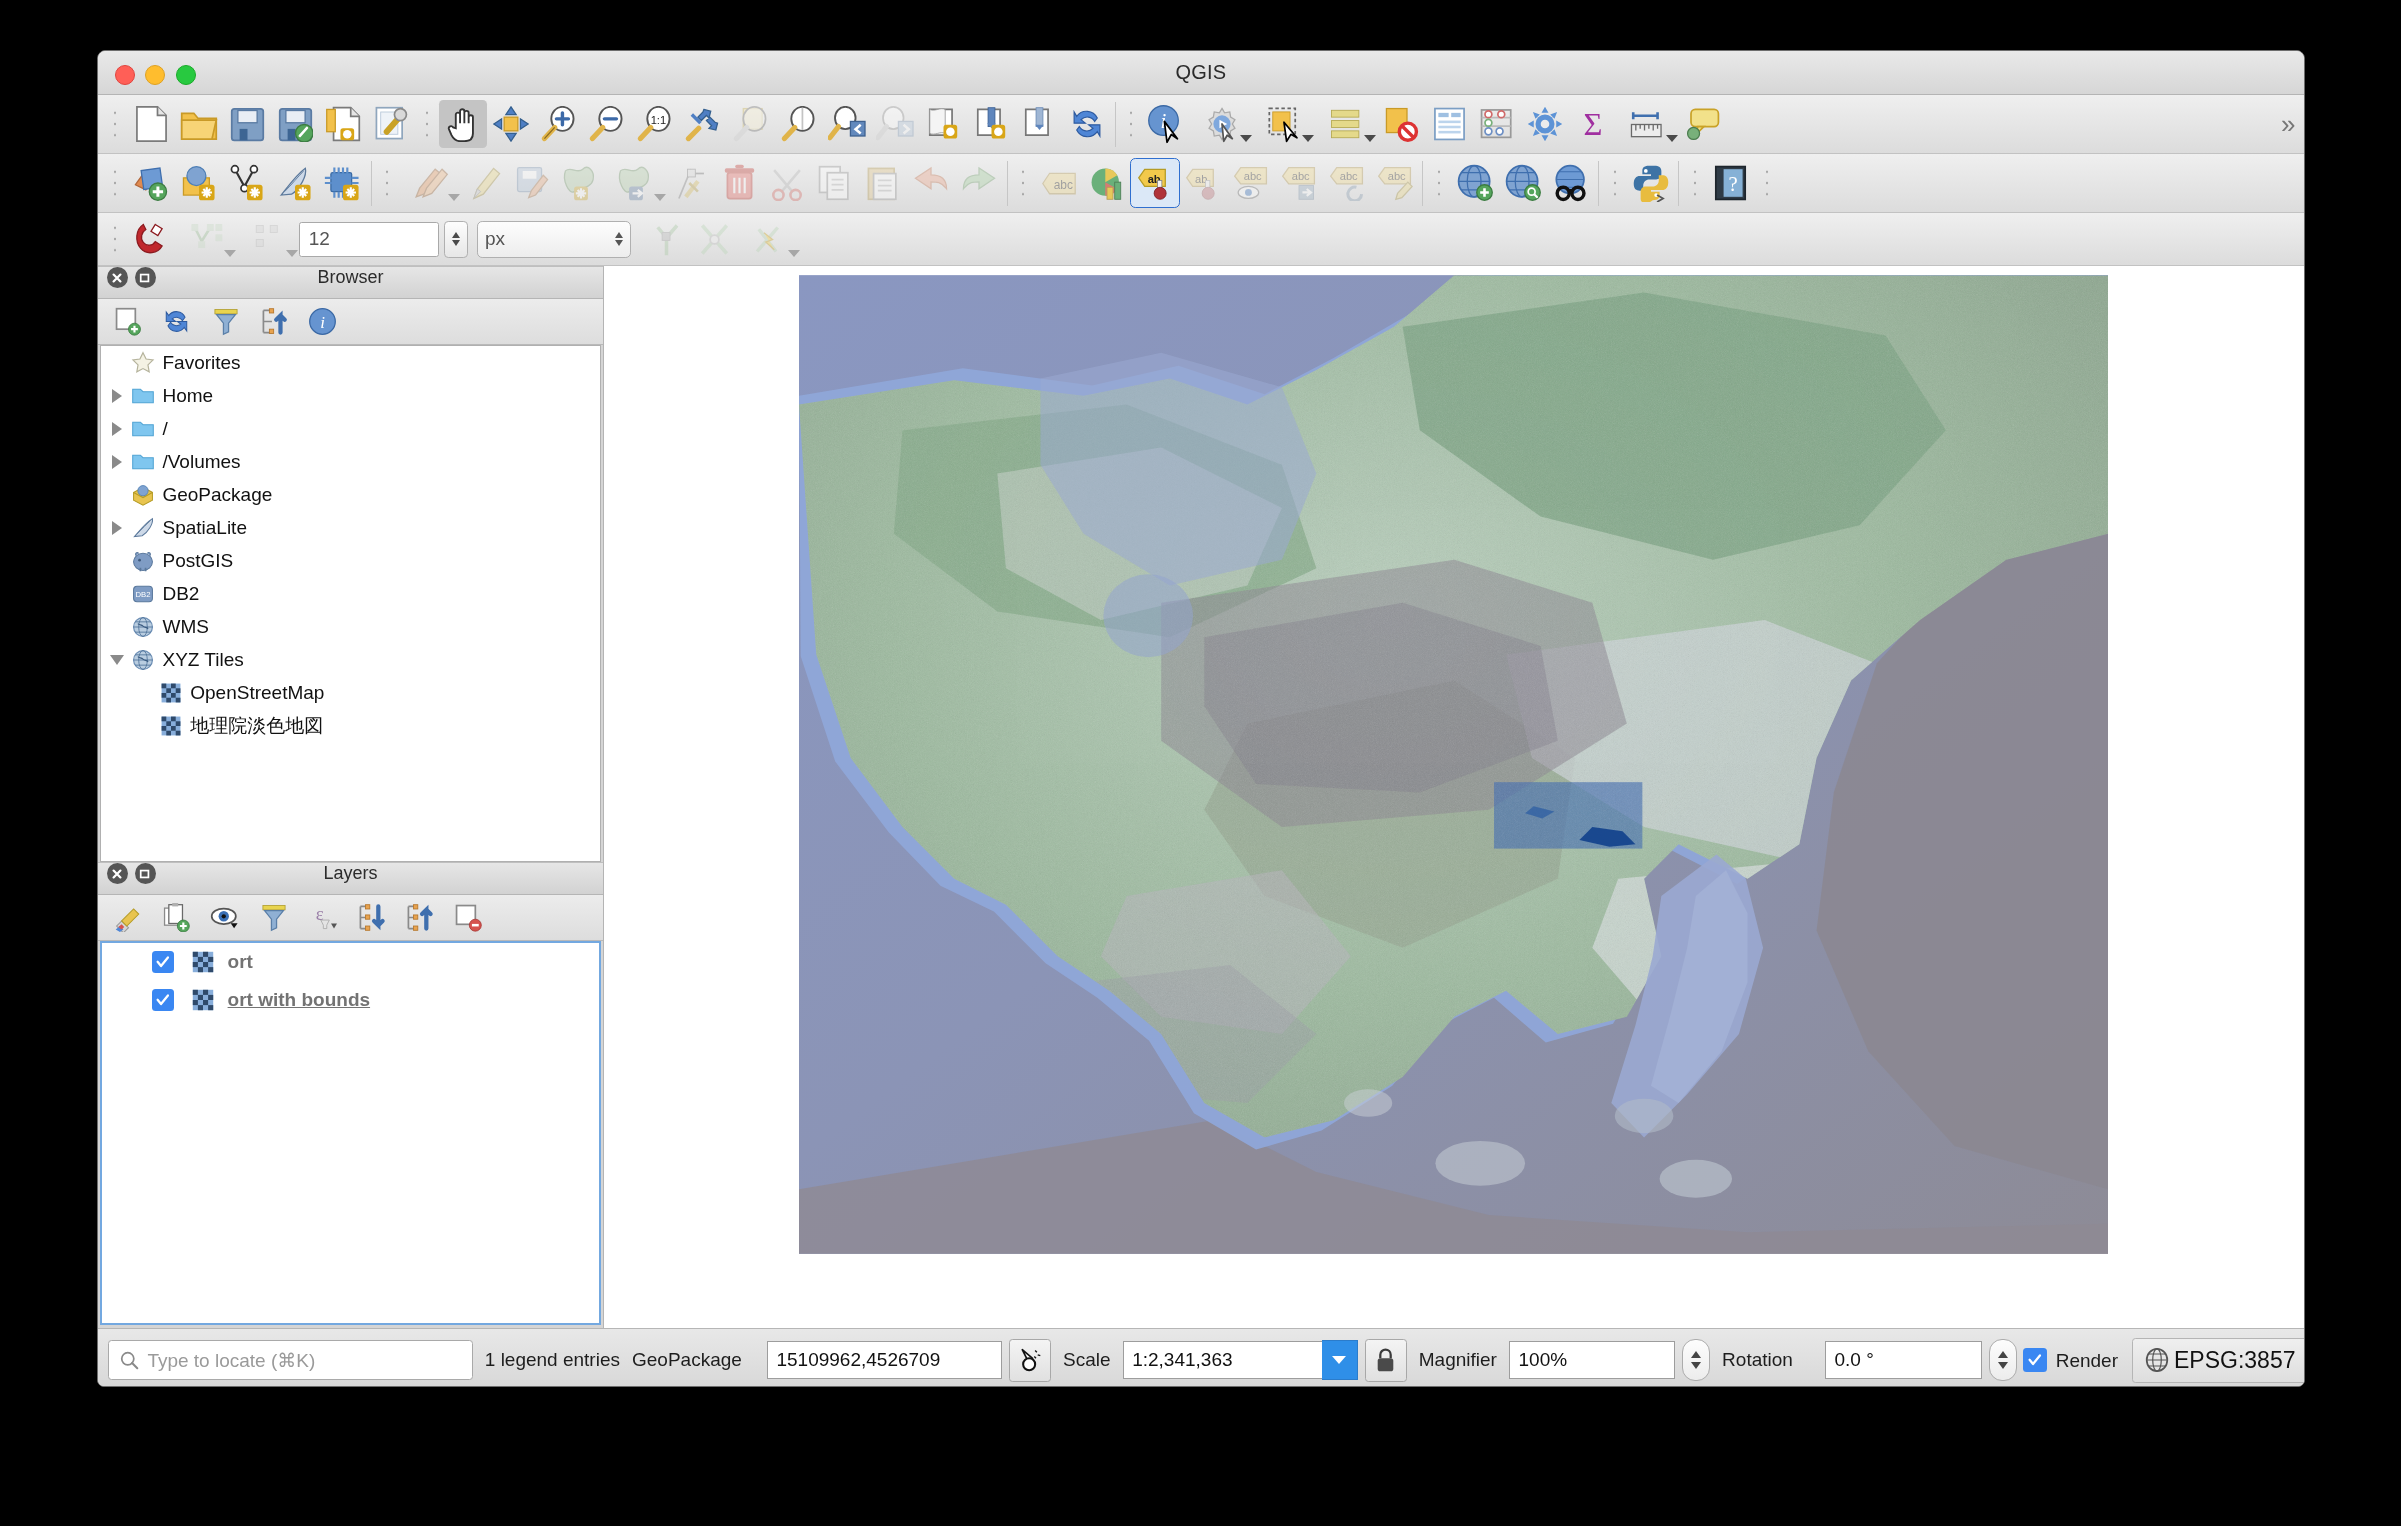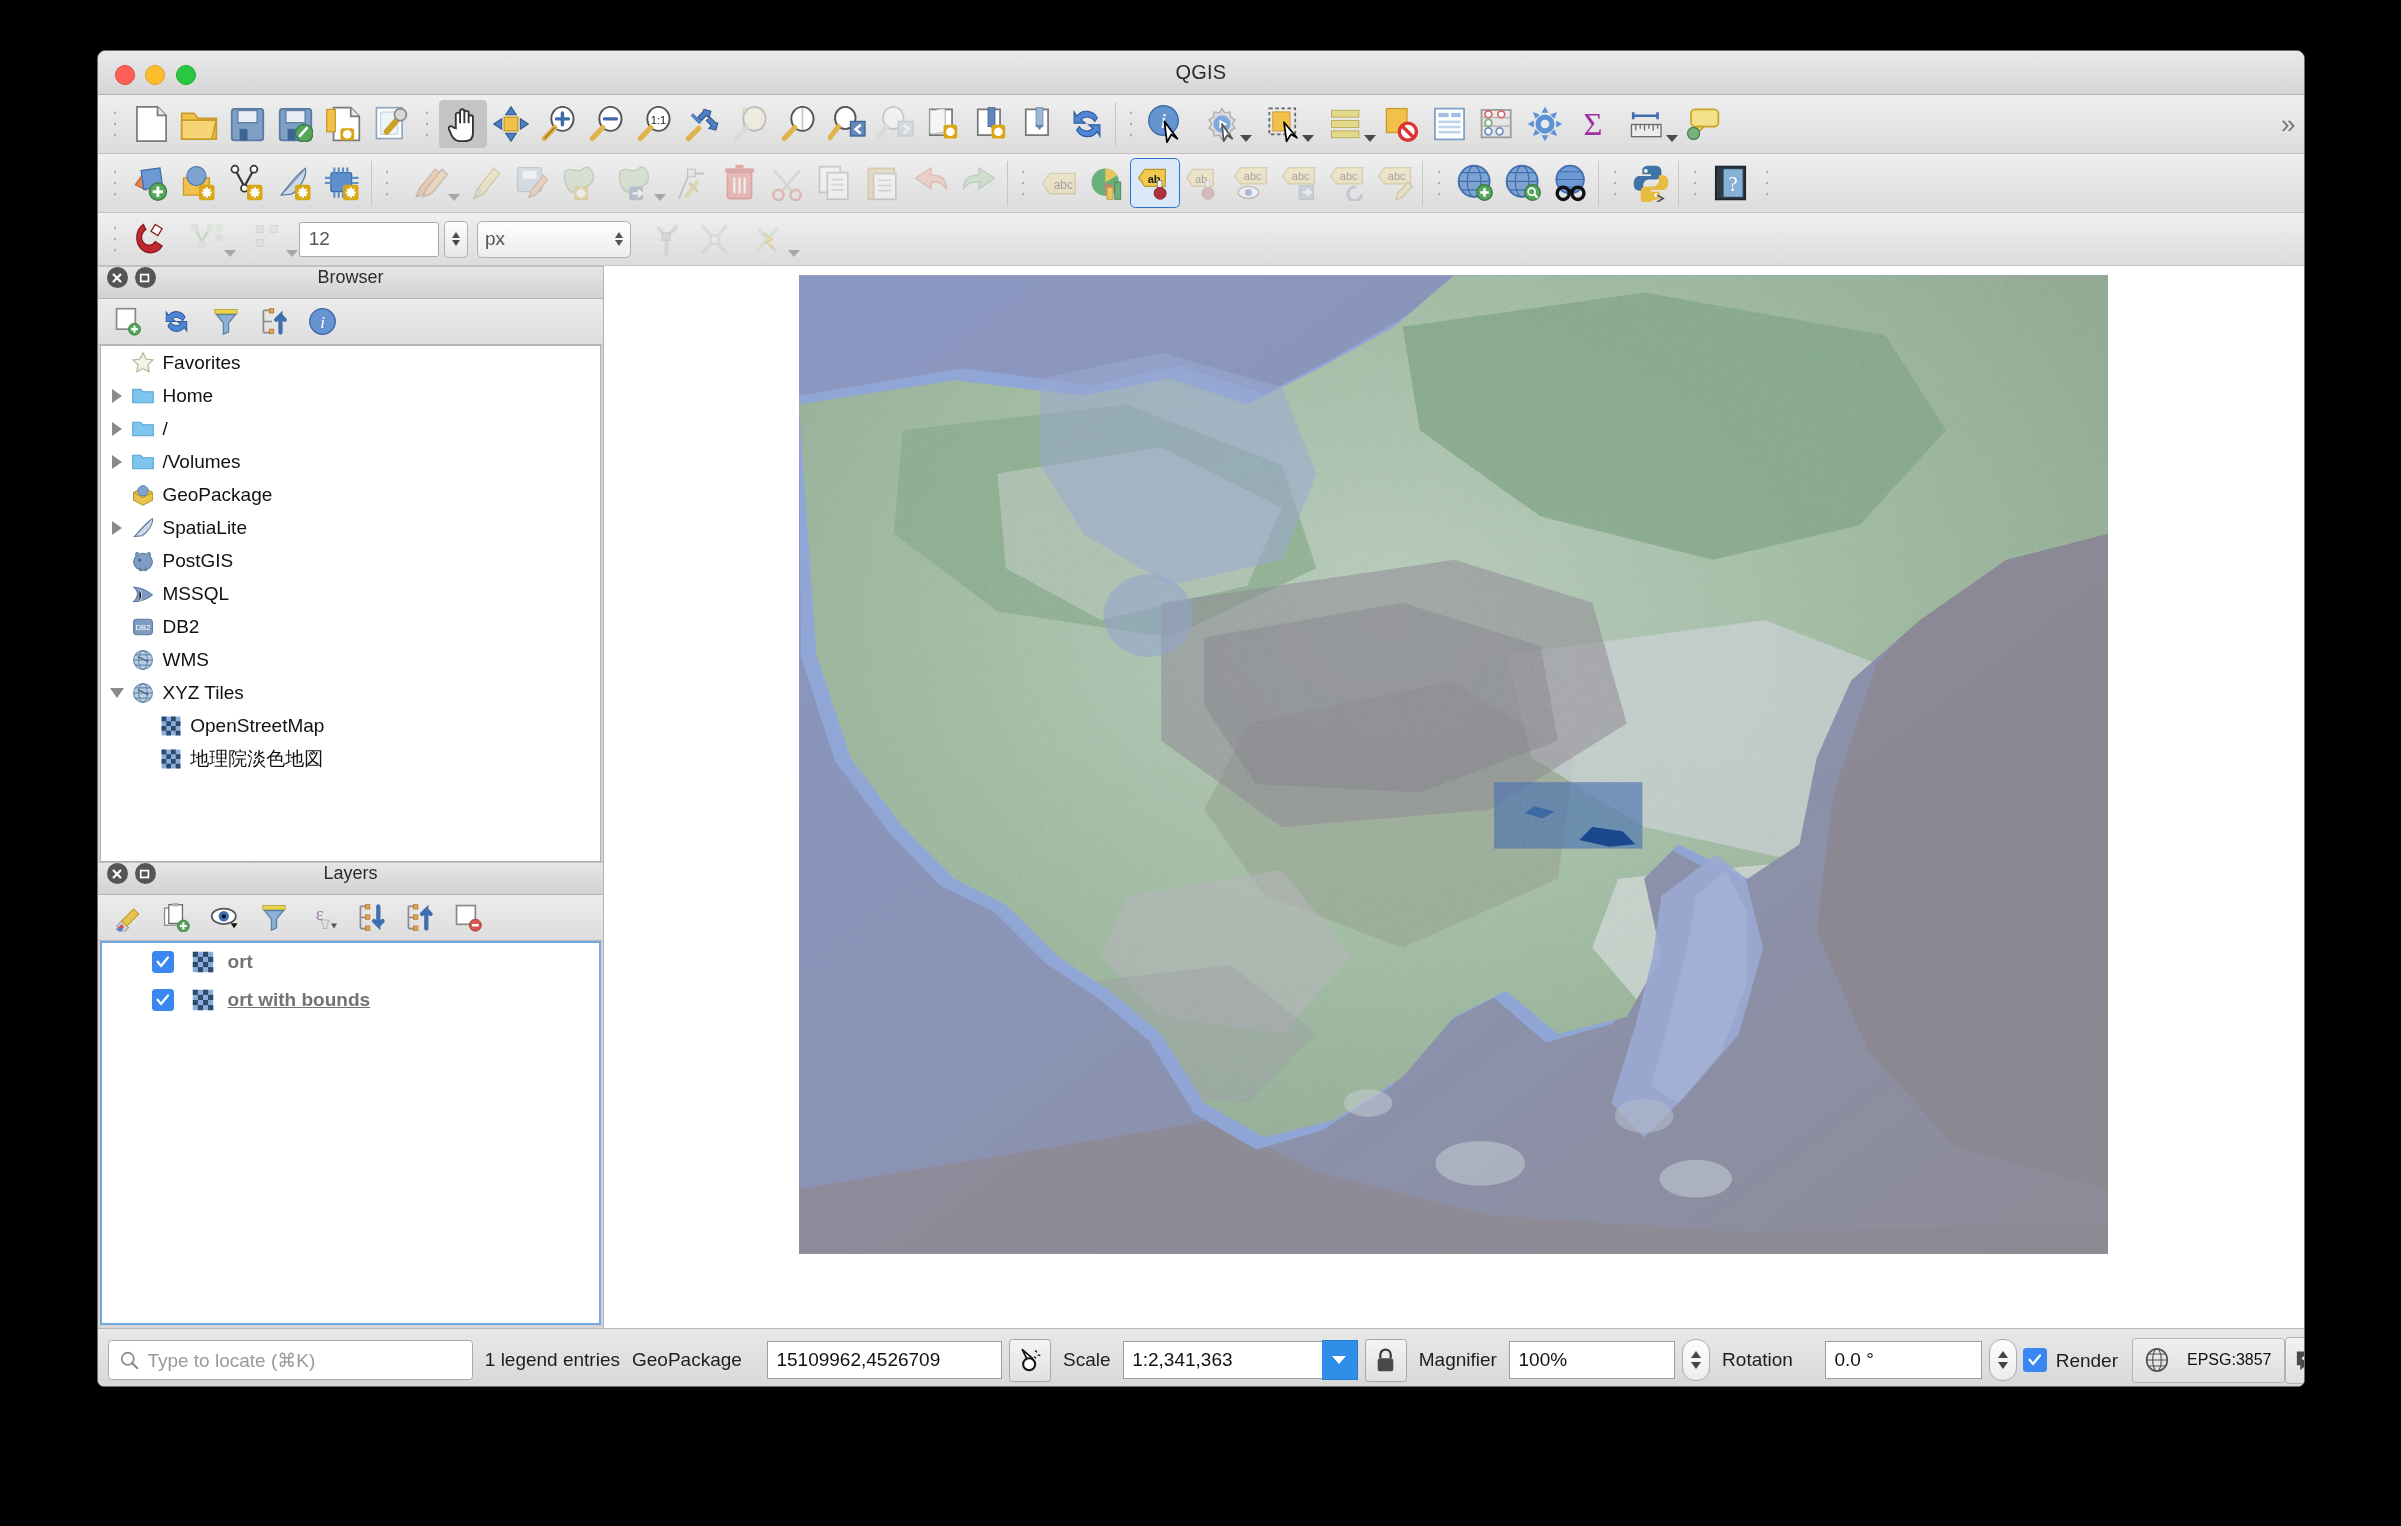--- a/index.html
+++ b/index.html
@@ -248,22 +248,22 @@
   }
   .render-check {
     width: 24px; height: 24px; border-radius: 3.5px; background:#3a87f2;
     display:flex;align-items:center;justify-content:center; flex:0 0 auto;
     margin-right: 8.6px;
   }
   .epsg {
     height: 43px;
     background: linear-gradient(to bottom,#efefef,#dedede);
     border: 0.9px solid #b5b5b5; border-radius: 3.5px;
-    display:flex;align-items:center; padding: 0 12px; gap: 18px;
-    font-size: 16px; color:#111; flex:0 0 auto;
+    display:flex;align-items:center; padding: 0 12px; gap: 5px;
+    font-size: 23px; color:#111; flex:0 0 auto;
   }
   .msgbtn {
     width: 45px; height: 45px;
     background: linear-gradient(to bottom,#f2f2f2,#e0e0e0);
     border: 0.9px solid #b0b0b0; border-radius: 3.5px;
     display:flex;align-items:center;justify-content:center;flex:0 0 auto;
   }
   .spacer { flex: 1 1 auto; }
 </style>
 </head>
@@ -990,30 +990,20 @@
                 <div class="tarrow"></div>
                 <div class="ticon">
                   <svg width="24" height="24" viewBox="0 0 28 28">
                     <ellipse cx="14" cy="15" rx="11" ry="10" fill="#7f9cc4" stroke="#5a789c" stroke-width="1.2"></ellipse>
                     <path d="M6 8c-2-3 1-5 3-3M22 8c2-3-1-5-3-3" fill="#7f9cc4" stroke="#5a789c" stroke-width="1.2"></path>
                     <circle cx="10" cy="13" r="1.6" fill="#3f5a7d"></circle>
                     <path d="M11 22v4M17 22v4" stroke="#5a789c" stroke-width="2"></path>
                   </svg>
                 </div>
                 <div class="tlabel">PostGIS</div>
-              </div>
-              <div class="trow">
-                <div class="tarrow"></div>
-                <div class="ticon">
-                  <svg width="24" height="24" viewBox="0 0 28 28">
-                    <path d="M3 6c8 0 16 4 22 9-6 5-14 8-22 8 5-5 7-12 0-17z" fill="#7f9cc4" stroke="#5a789c" stroke-width="1.2"></path>
-                    <path d="M10 9c3 4 3 9 0 13" stroke="#fff" stroke-width="1"></path>
-                  </svg>
-                </div>
-                <div class="tlabel">MSSQL</div>
               </div>
               <div class="trow">
                 <div class="tarrow"></div>
                 <div class="ticon">
                   <svg width="24" height="24" viewBox="0 0 28 28" style="font-size:22px">
                     <rect x="3" y="5" width="22" height="18" rx="4" fill="#7f9cc4" stroke="#5a789c" stroke-width="1.2"></rect>
                     <text x="14" y="18" font-size="9" text-anchor="middle" fill="#fff" font-family="Liberation Sans">DB2</text>
                   </svg>
                 </div>
                 <div class="tlabel">DB2</div>

